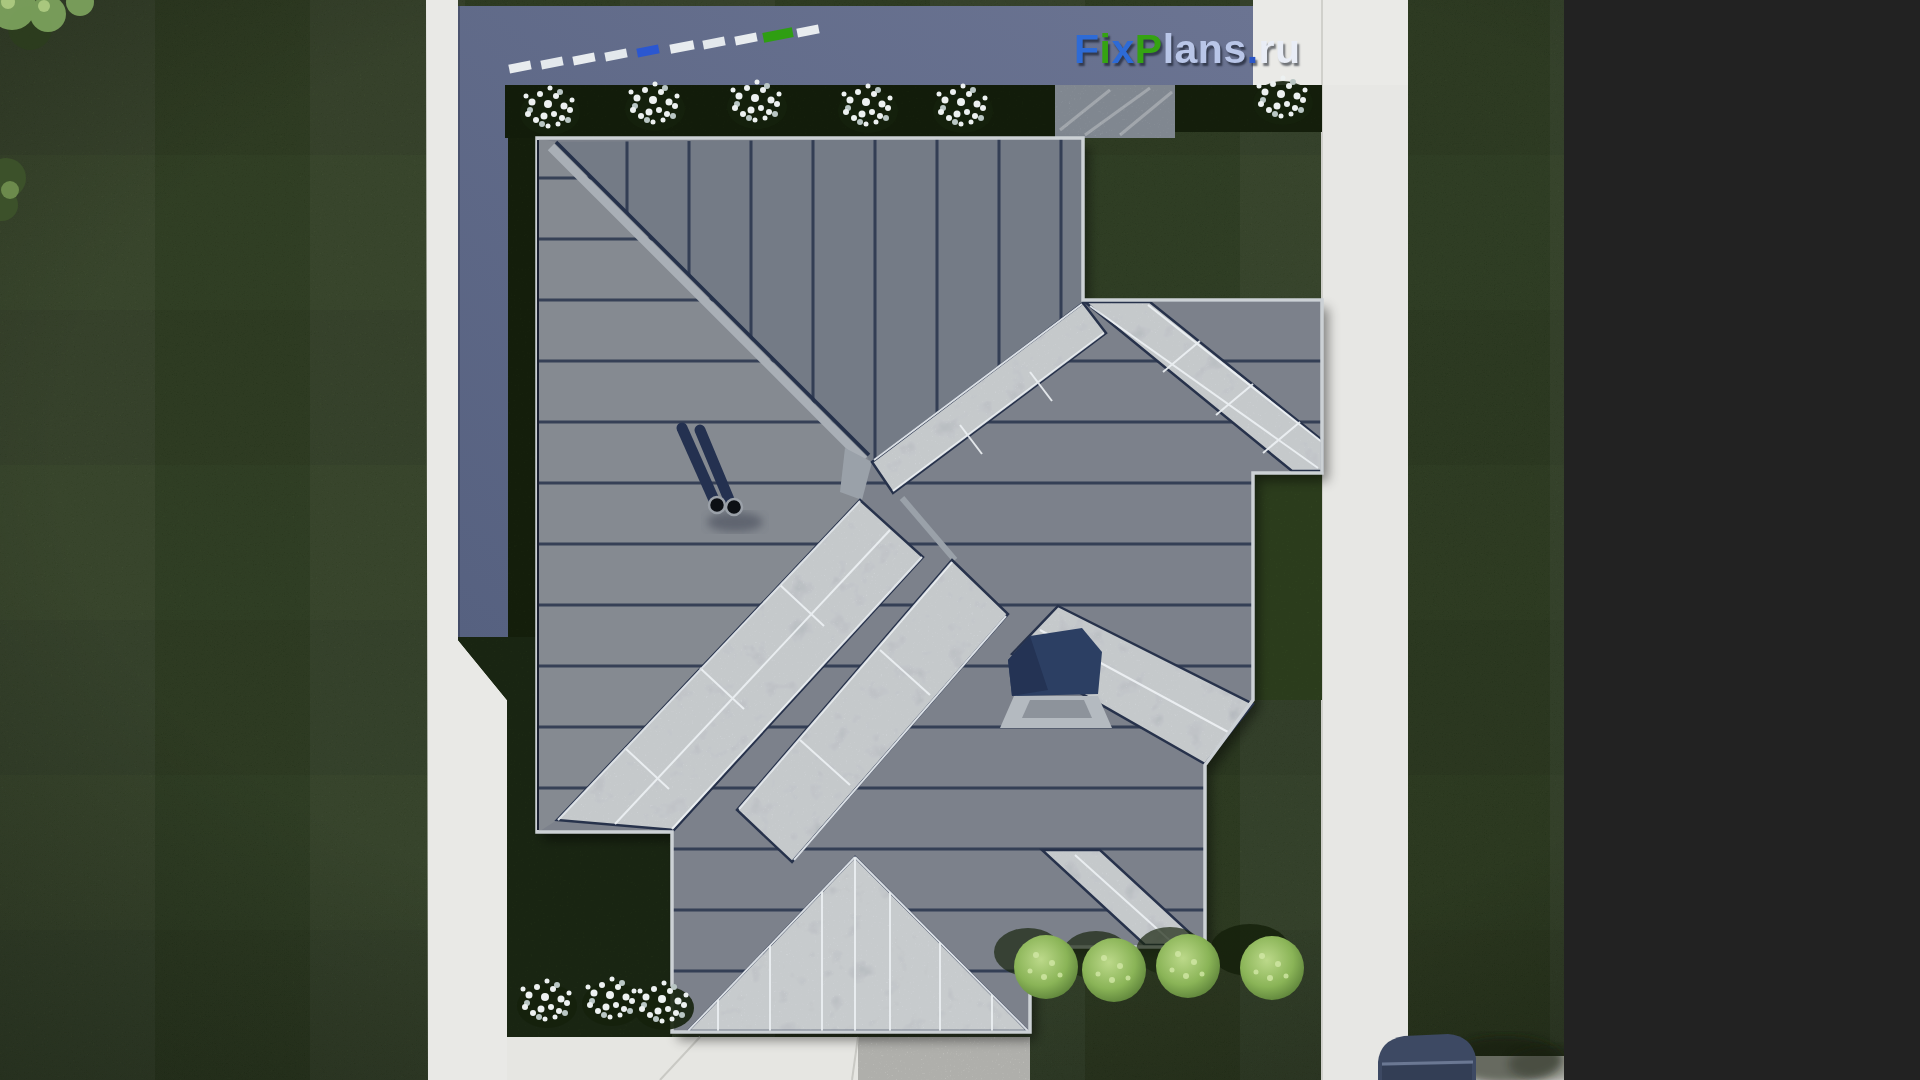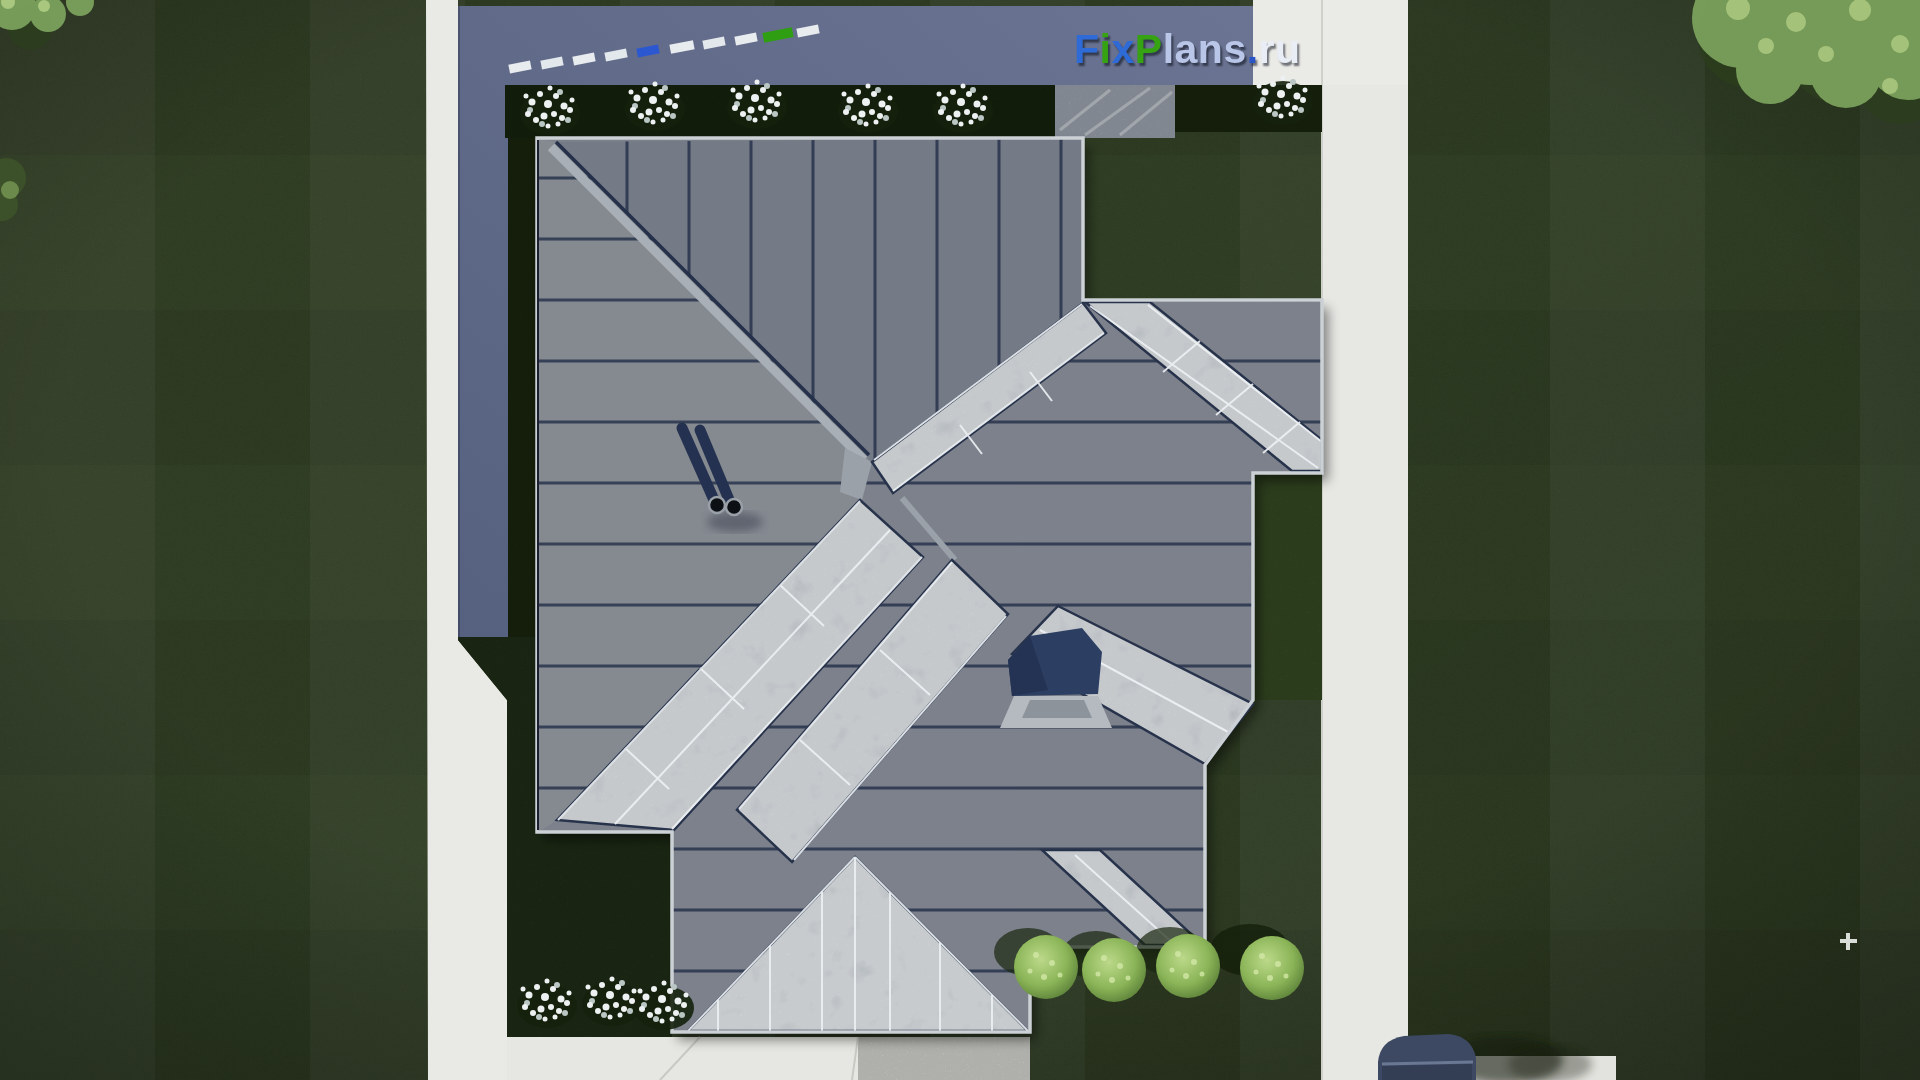--- a/index.html
+++ b/index.html
@@ -1,16 +1,16 @@
 <!DOCTYPE html>
 <html><head>
 <meta charset="utf-8">
 <style>
   html,body{margin:0;padding:0;background:#222;}
-  .stage{position:relative;width:1920px;height:1080px;overflow:hidden;
+  .stage{position:relative;width:1564px;height:1080px;overflow:hidden;
          font-family:"Liberation Sans",sans-serif;}
   .stage svg{position:absolute;left:0;top:0;}
   .logo{position:absolute;left:1074px;top:26px;z-index:5;
         font:bold 41px "Liberation Sans",sans-serif;letter-spacing:.5px;
         text-shadow:2px 3px 2px rgba(8,12,24,.55);white-space:nowrap;user-select:none;}
   .lb{color:#2e6bd6}.lg{color:#35a312}.lp{color:#b9c6e8}.ld{color:#2a55c6}.lw{color:#e9edf6}
 </style>
 </head>
 <body>
 

